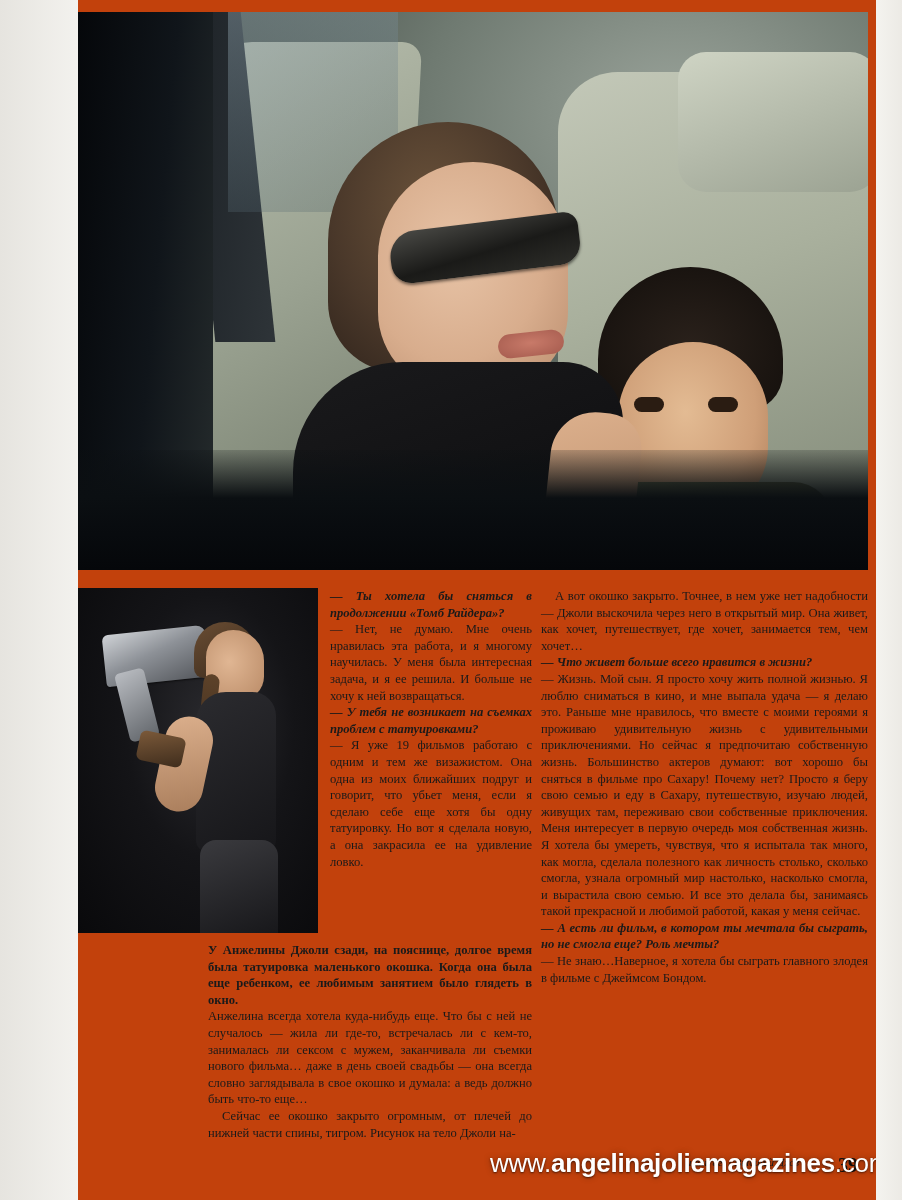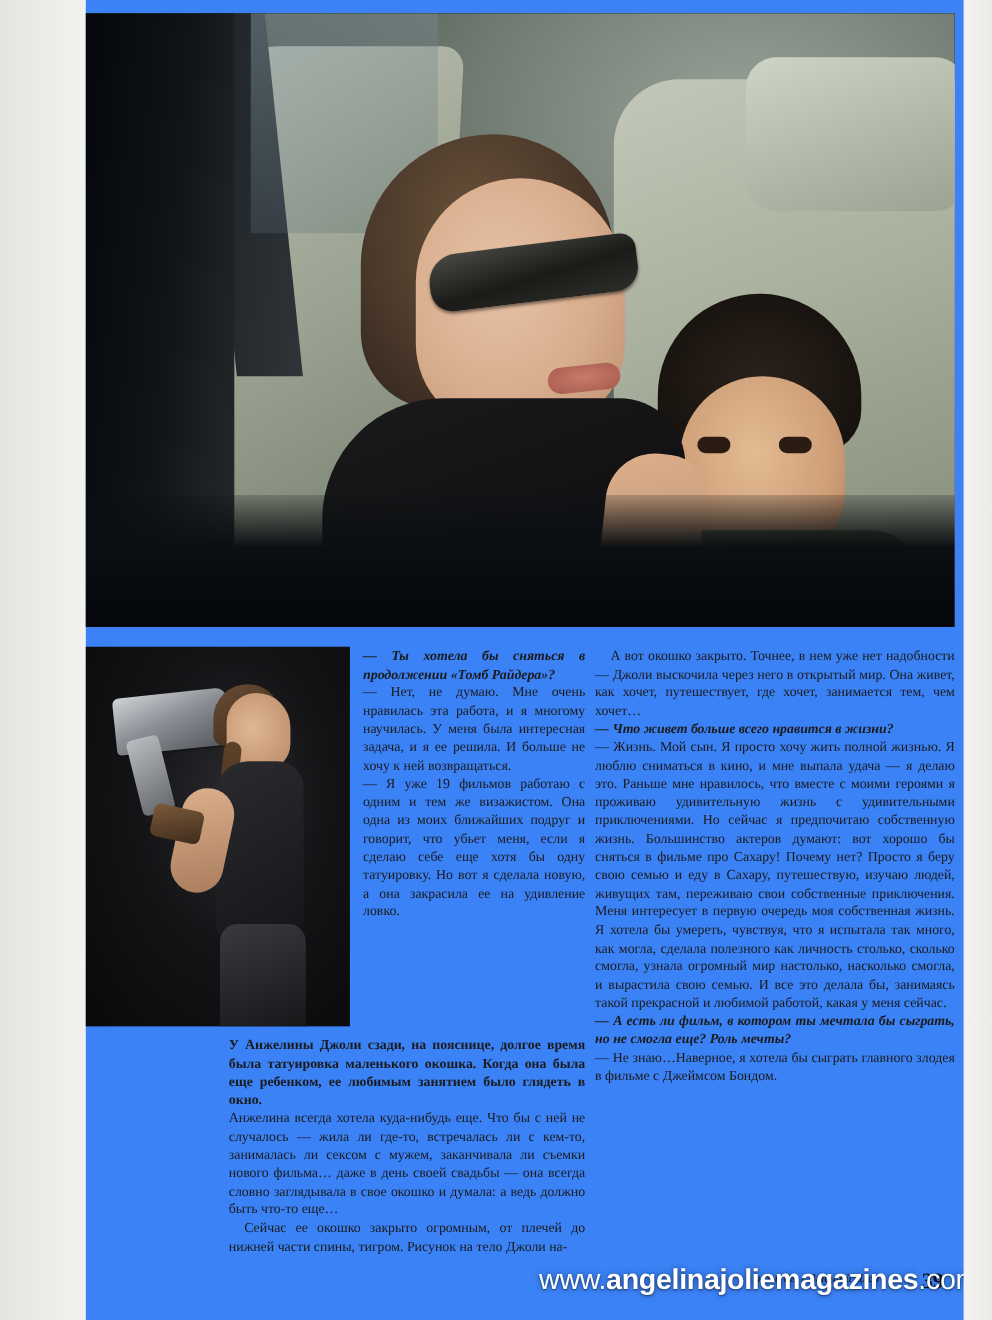--- a/index.html
+++ b/index.html
@@ -4,21 +4,21 @@
 <style>
   html, body {
     margin: 0;
     padding: 0;
     background: #ffffff;
   }
   .page {
     position: relative;
     width: 902px;
     height: 1200px;
-    background: #3b82f6;
+    background: #c2410c;
     overflow: hidden;
     font-family: "Liberation Serif", serif;
   }
   
   .page:before {
     content: "";
     position: absolute;
     left: 0; top: 0; bottom: 0;
     width: 78px;
     background: linear-gradient(to right, #e6e4df 0%, #f3f2ee 100%);
@@ -330,20 +330,21 @@
     <div class="lara-braid"></div>
     <div class="lara-torso"></div>
     <div class="lara-skin-arm"></div>
     <div class="lara-cuff"></div>
     <div class="lara-legs"></div>
   </div>
 
   <div class="col" id="col-mid">
     <p class="q">— Ты хотела бы сняться в продолжении «Томб Райдера»?</p>
     <p class="dash">— Нет, не думаю. Мне очень нравилась эта работа, и я многому научилась. У меня была интересная задача, и я ее решила. И больше не хочу к ней возвращаться.</p>
+    <p class="q">— У тебя не возникает на съемках проблем с татуировками?</p>
     <p class="dash">— Я уже 19 фильмов работаю с одним и тем же визажистом. Она одна из моих ближайших подруг и говорит, что убьет меня, если я сделаю себе еще хотя бы одну татуировку. Но вот я сделала новую, а она закрасила ее на удивление ловко.</p>
   </div>
 
   <div class="col" id="col-mid-lower">
     <p class="lead">У Анжелины Джоли сзади, на пояснице, долгое время была татуировка маленького окошка. Когда она была еще ребенком, ее любимым занятием было глядеть в окно.</p>
     <p class="noindent">Анжелина всегда хотела куда-нибудь еще. Что бы с ней не случалось — жила ли где-то, встречалась ли с кем-то, занималась ли сексом с мужем, заканчивала ли съемки нового фильма… даже в день своей свадьбы — она всегда словно заглядывала в свое окошко и думала: а ведь должно быть что-то еще…</p>
     <p>Сейчас ее окошко закрыто огромным, от плечей до нижней части спины, тигром. Рисунок на тело Джоли на-</p>
   </div>
 
   <div class="col" id="col-right">

